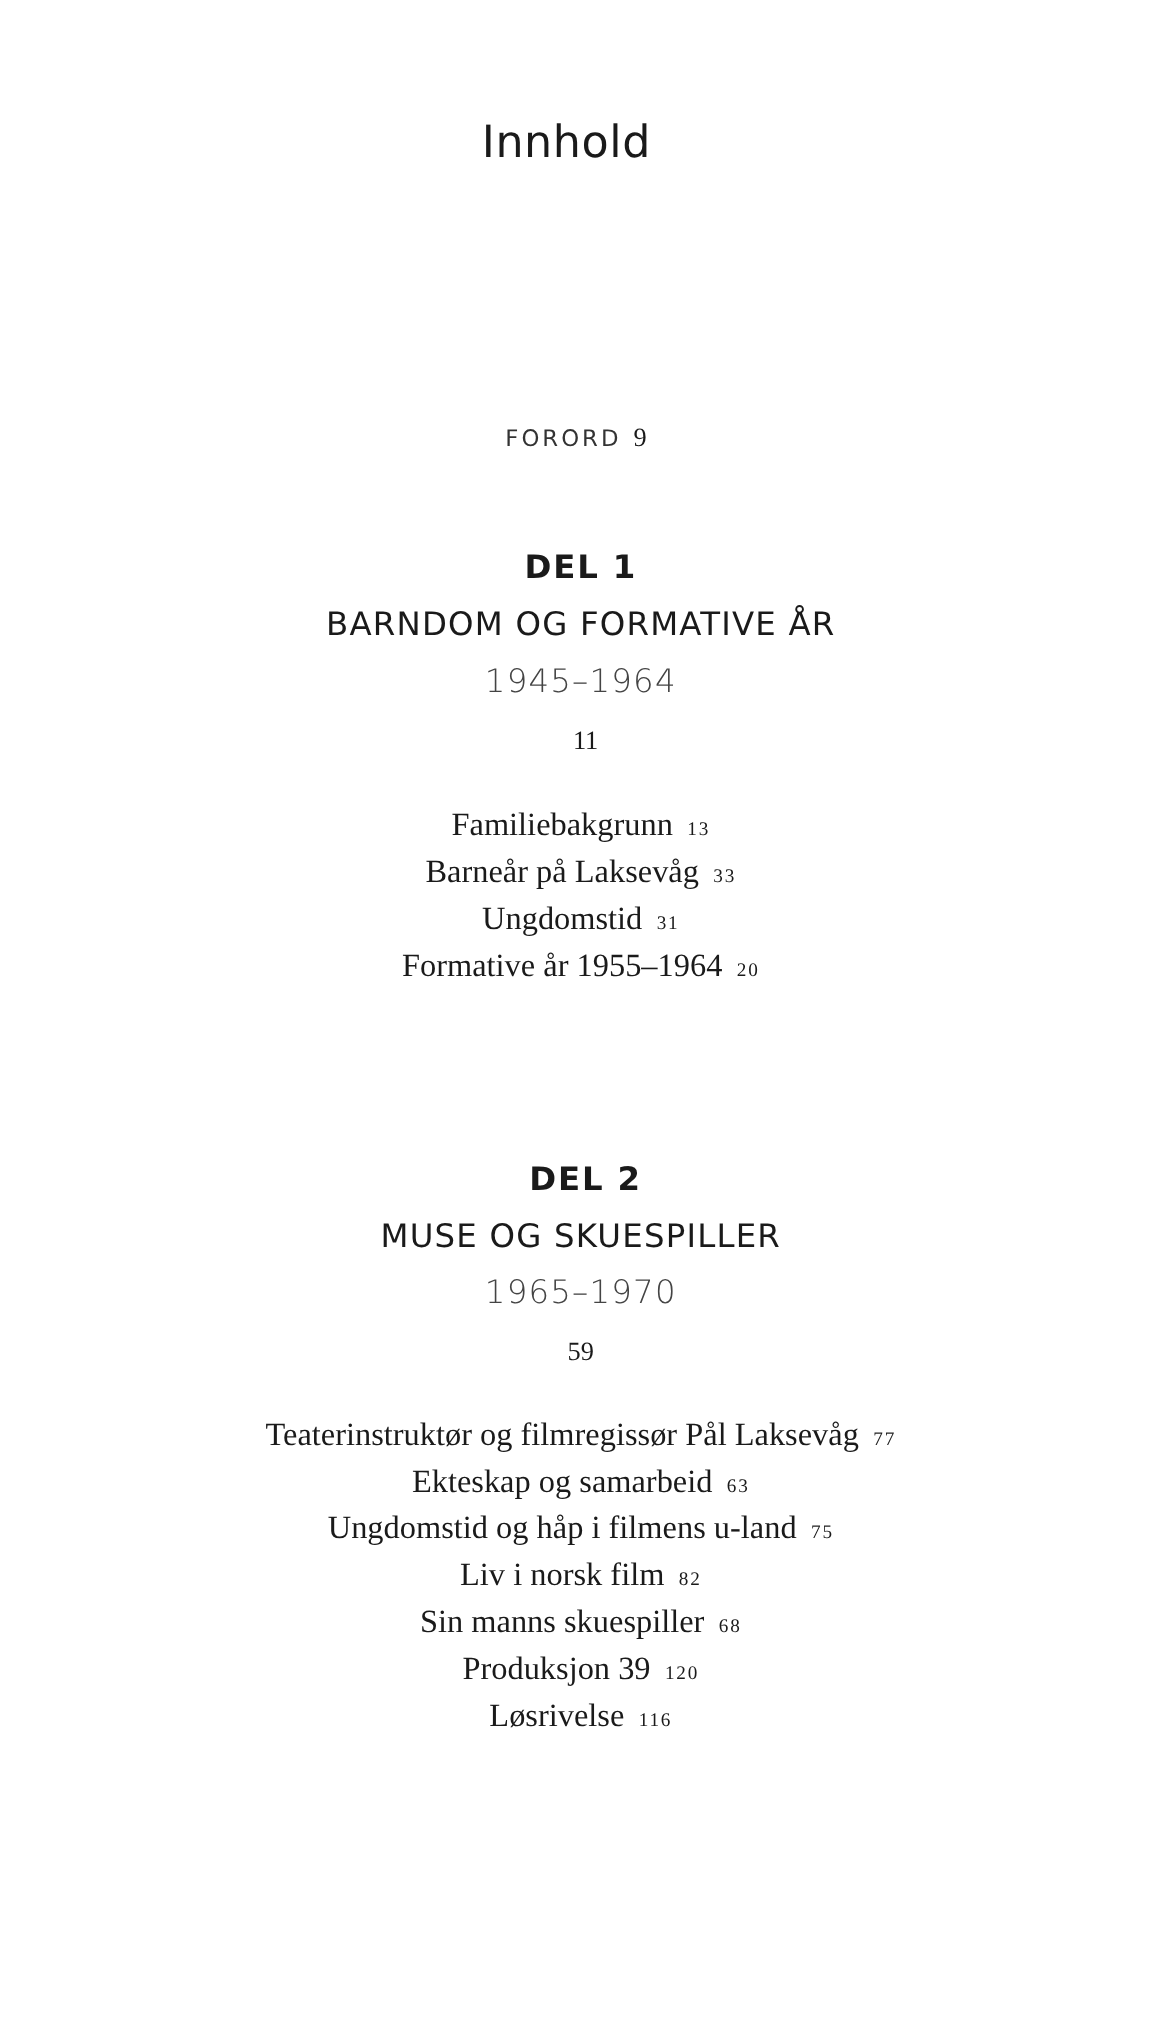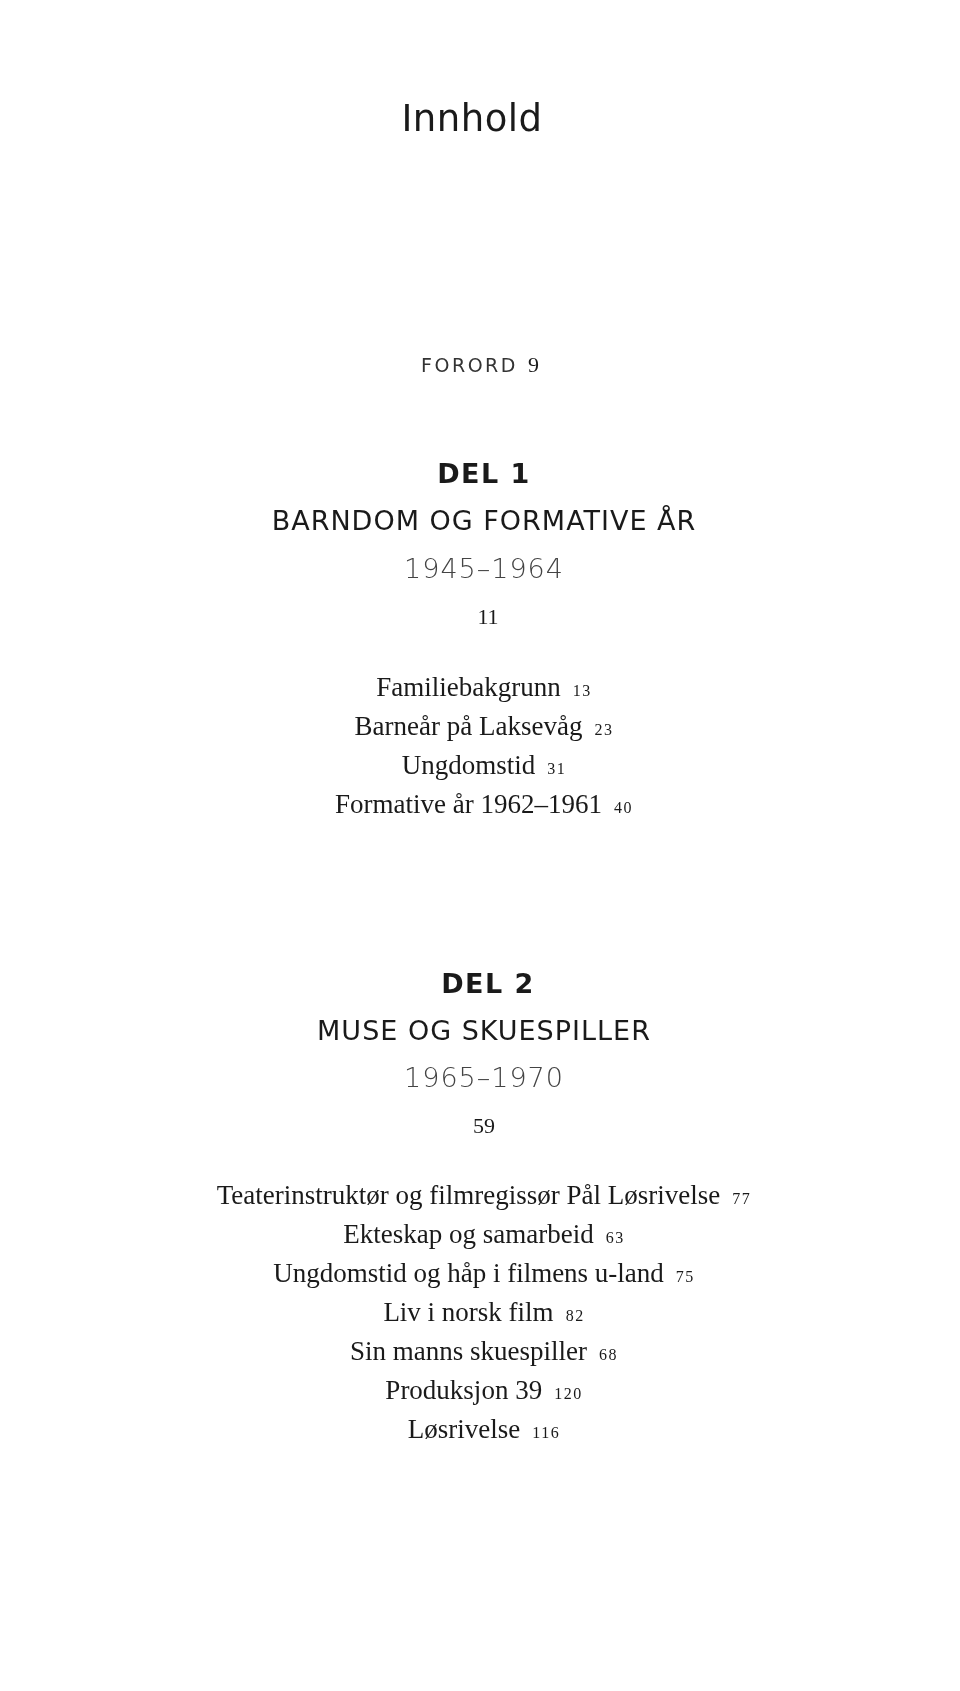--- a/index.html
+++ b/index.html
@@ -104,31 +104,31 @@
   <span>FORORD</span><span class="num">9</span>
 </div>
 
 <div id="part1-label" class="abs sans part-label">DEL 1</div>
 <div id="part1-title" class="abs sans part-title">BARNDOM OG FORMATIVE ÅR</div>
 <div id="part1-years" class="abs sans part-years">1945–1964</div>
 <div id="part1-page" class="abs serif part-page">11</div>
 
 <ul id="part1-chapters" class="chapter-list serif">
   <li class="chapter"><span>Familiebakgrunn</span><span class="num">13</span></li>
-  <li class="chapter"><span>Barneår på Laksevåg</span><span class="num">23</span></li>
+  <li class="chapter"><span>Barneår på Laksevåg</span><span class="num">33</span></li>
   <li class="chapter"><span>Ungdomstid</span><span class="num">31</span></li>
-  <li class="chapter"><span>Formative år 1962–1961</span><span class="num">40</span></li>
+  <li class="chapter"><span>Formative år 1955–1964</span><span class="num">20</span></li>
 </ul>
 
 <div id="part2-label" class="abs sans part-label">DEL 2</div>
 <div id="part2-title" class="abs sans part-title">MUSE OG SKUESPILLER</div>
 <div id="part2-years" class="abs sans part-years">1965–1970</div>
 <div id="part2-page" class="abs serif part-page">59</div>
 
 <ul id="part2-chapters" class="chapter-list serif">
-  <li class="chapter"><span>Teaterinstruktør og filmregissør Pål Løsrivelse</span><span class="num">77</span></li>
+  <li class="chapter"><span>Teaterinstruktør og filmregissør Pål Laksevåg</span><span class="num">77</span></li>
   <li class="chapter"><span>Ekteskap og samarbeid</span><span class="num">63</span></li>
   <li class="chapter"><span>Ungdomstid og håp i filmens u-land</span><span class="num">75</span></li>
   <li class="chapter"><span>Liv i norsk film</span><span class="num">82</span></li>
   <li class="chapter"><span>Sin manns skuespiller</span><span class="num">68</span></li>
   <li class="chapter"><span>Produksjon 39</span><span class="num">120</span></li>
   <li class="chapter"><span>Løsrivelse</span><span class="num">116</span></li>
 </ul>
 
 </body></html>

